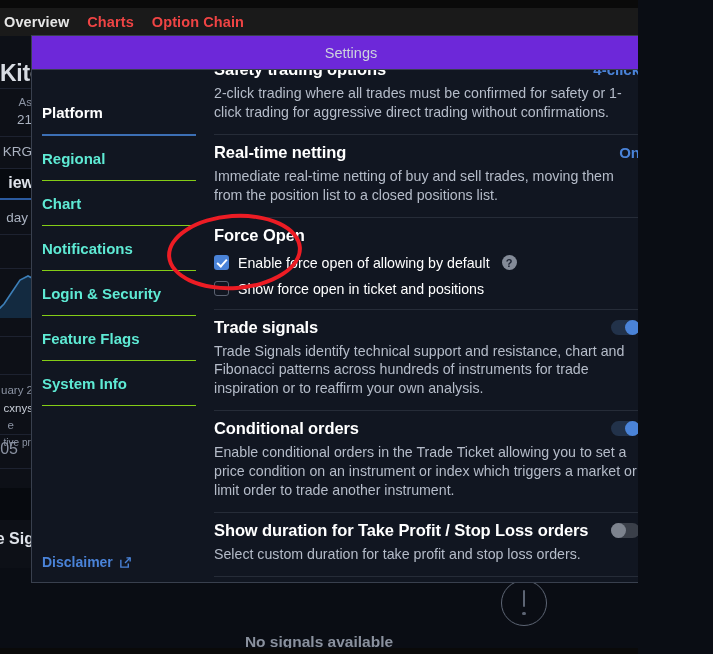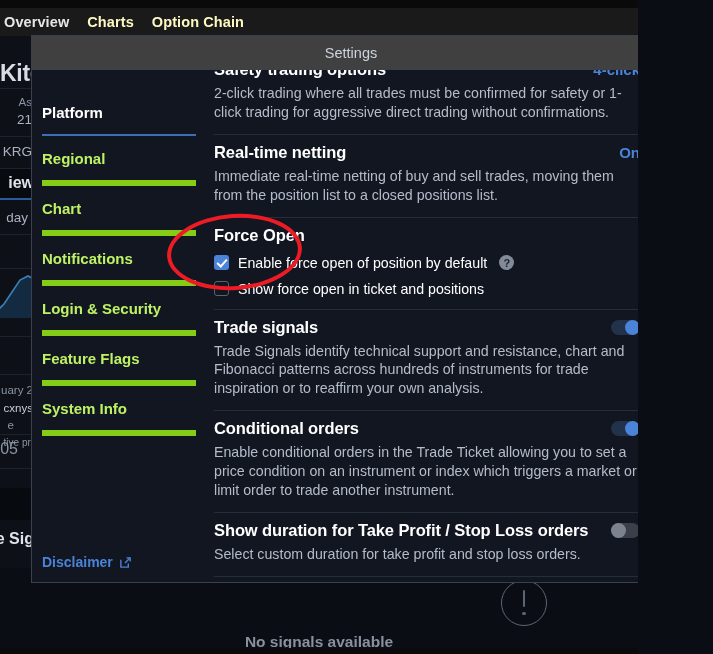--- a/index.html
+++ b/index.html
@@ -13,21 +13,21 @@
   #root { position: relative; width: 638px; height: 654px; overflow: hidden; }
 
   
   .bg-app { position: absolute; inset: 0; background: #0d1017; }
   .bg-topstrip { position: absolute; left: 0; top: 0; width: 713px; height: 8px; background: #0a0a0a; }
   .bg-nav {
     position: absolute; left: 0; top: 8px; width: 713px; height: 28px;
     background: #1a1a1a; display: flex; align-items: center; gap: 18px;
     padding-left: 4px;
   }
-  .bg-nav-tab { font-size: 14.5px; font-weight: bold; color: #fef9c3; letter-spacing: .1px; }
+  .bg-nav-tab { font-size: 14.5px; font-weight: bold; color: #ef4444; letter-spacing: .1px; }
   .bg-nav-tab.active { color: #e6e6e6; }
 
   .bg-left {
     position: absolute; left: 0; top: 36px; width: 34px; bottom: 0;
     background: #0d1017; overflow: hidden;
   }
   .bg-kite { position: absolute; left: 0; top: 24px; font-size: 23px; font-weight: bold; color: #d8dce3; letter-spacing: -.3px; }
   .bg-row-line { position: absolute; left: 0; width: 34px; height: 1px; background: #1d2230; }
   .bg-sm { position: absolute; font-size: 11.5px; color: #8b93a3; white-space: nowrap; }
   .bg-md { position: absolute; font-size: 13.5px; color: #aab2c0; white-space: nowrap; }
@@ -71,38 +71,38 @@
 
   
   .dialog {
     position: absolute; left: 31px; top: 35px; width: 640px; height: 548px;
     background: #111621; border: 1px solid #39404e;
     display: flex; flex-direction: column; overflow: hidden;
   }
   .dlg-title {
     position: relative; height: 34px; flex: 0 0 34px;
     display: flex; align-items: center; justify-content: center;
-    border-bottom: 1px solid #39404e; background: #404040;
+    border-bottom: 1px solid #39404e; background: #6d28d9;
   }
   .dlg-title-text { font-size: 14.5px; color: #cdd3dd; }
   .dlg-close {
     position: absolute; right: 10px; top: 50%; transform: translateY(-50%);
     width: 22px; height: 22px; display: flex; align-items: center; justify-content: center;
     color: #aeb5c0; font-size: 17px; line-height: 1; cursor: pointer;
   }
   .dlg-body { flex: 1; display: flex; min-height: 0; position: relative; }
 
   
   .dlg-side {
     flex: 0 0 164px; padding: 20px 0 0 10px; display: flex; flex-direction: column;
     position: relative;
   }
   .side-item {
-    padding: 14px 8px 13px 0; font-size: 15px; font-weight: bold; color: #bef264;
-    border-bottom: 6px solid #84cc16; cursor: pointer; white-space: nowrap;
+    padding: 14px 8px 13px 0; font-size: 15px; font-weight: bold; color: #5eead4;
+    border-bottom: 1px solid #84cc16; cursor: pointer; white-space: nowrap;
   }
   .side-item.active { color: #ffffff; border-bottom: 2.5px solid #3c6fb5; }
   .side-spacer { flex: 1; }
   .side-disclaimer {
     padding: 10px 0 12px 0; font-size: 14px; font-weight: bold; color: #4a83d8;
     display: flex; align-items: center; gap: 6px; cursor: pointer;
   }
   .ext-icon { display: inline-block; width: 13px; height: 13px; position: relative; }
 
   
@@ -287,21 +287,21 @@
             </div>
             <div class="setting-desc">Immediate real-time netting of buy and sell trades, moving them from the position list to a closed positions list.</div>
           </div>
 
           <div class="setting">
             <div class="setting-head">
               <div class="setting-title">Force Open</div>
             </div>
             <div class="check-row">
               <span class="cbox checked"></span>
-              <span>Enable force open of position by default</span>
+              <span>Enable force open of allowing by default</span>
               <span class="help-icon">?</span>
             </div>
             <div class="check-row">
               <span class="cbox unchecked"></span>
               <span>Show force open in ticket and positions</span>
             </div>
           </div>
 
           <div class="setting">
             <div class="setting-head">

